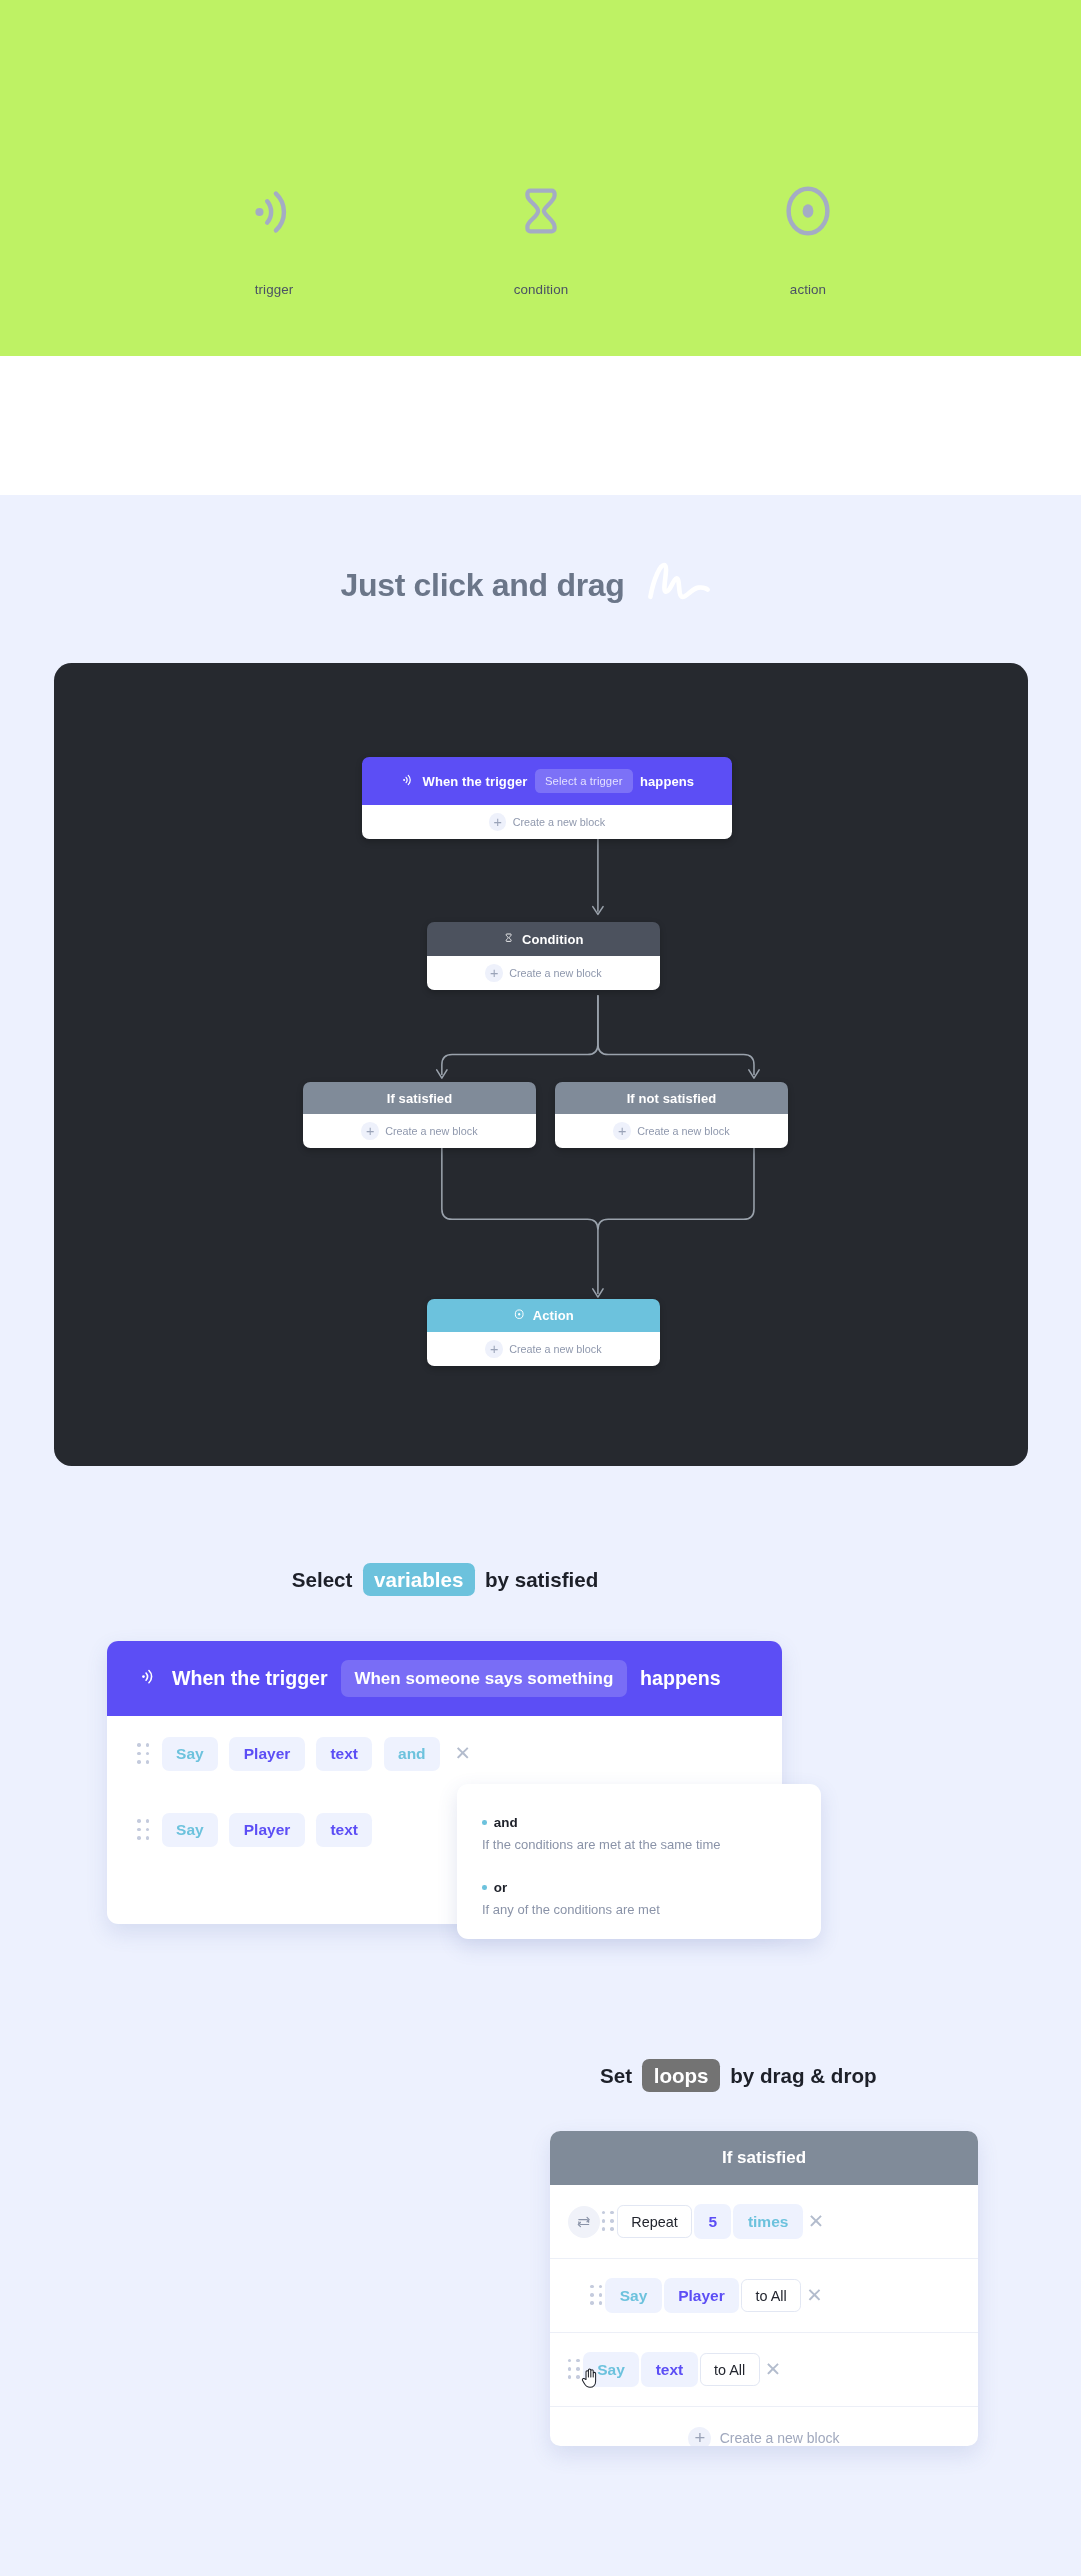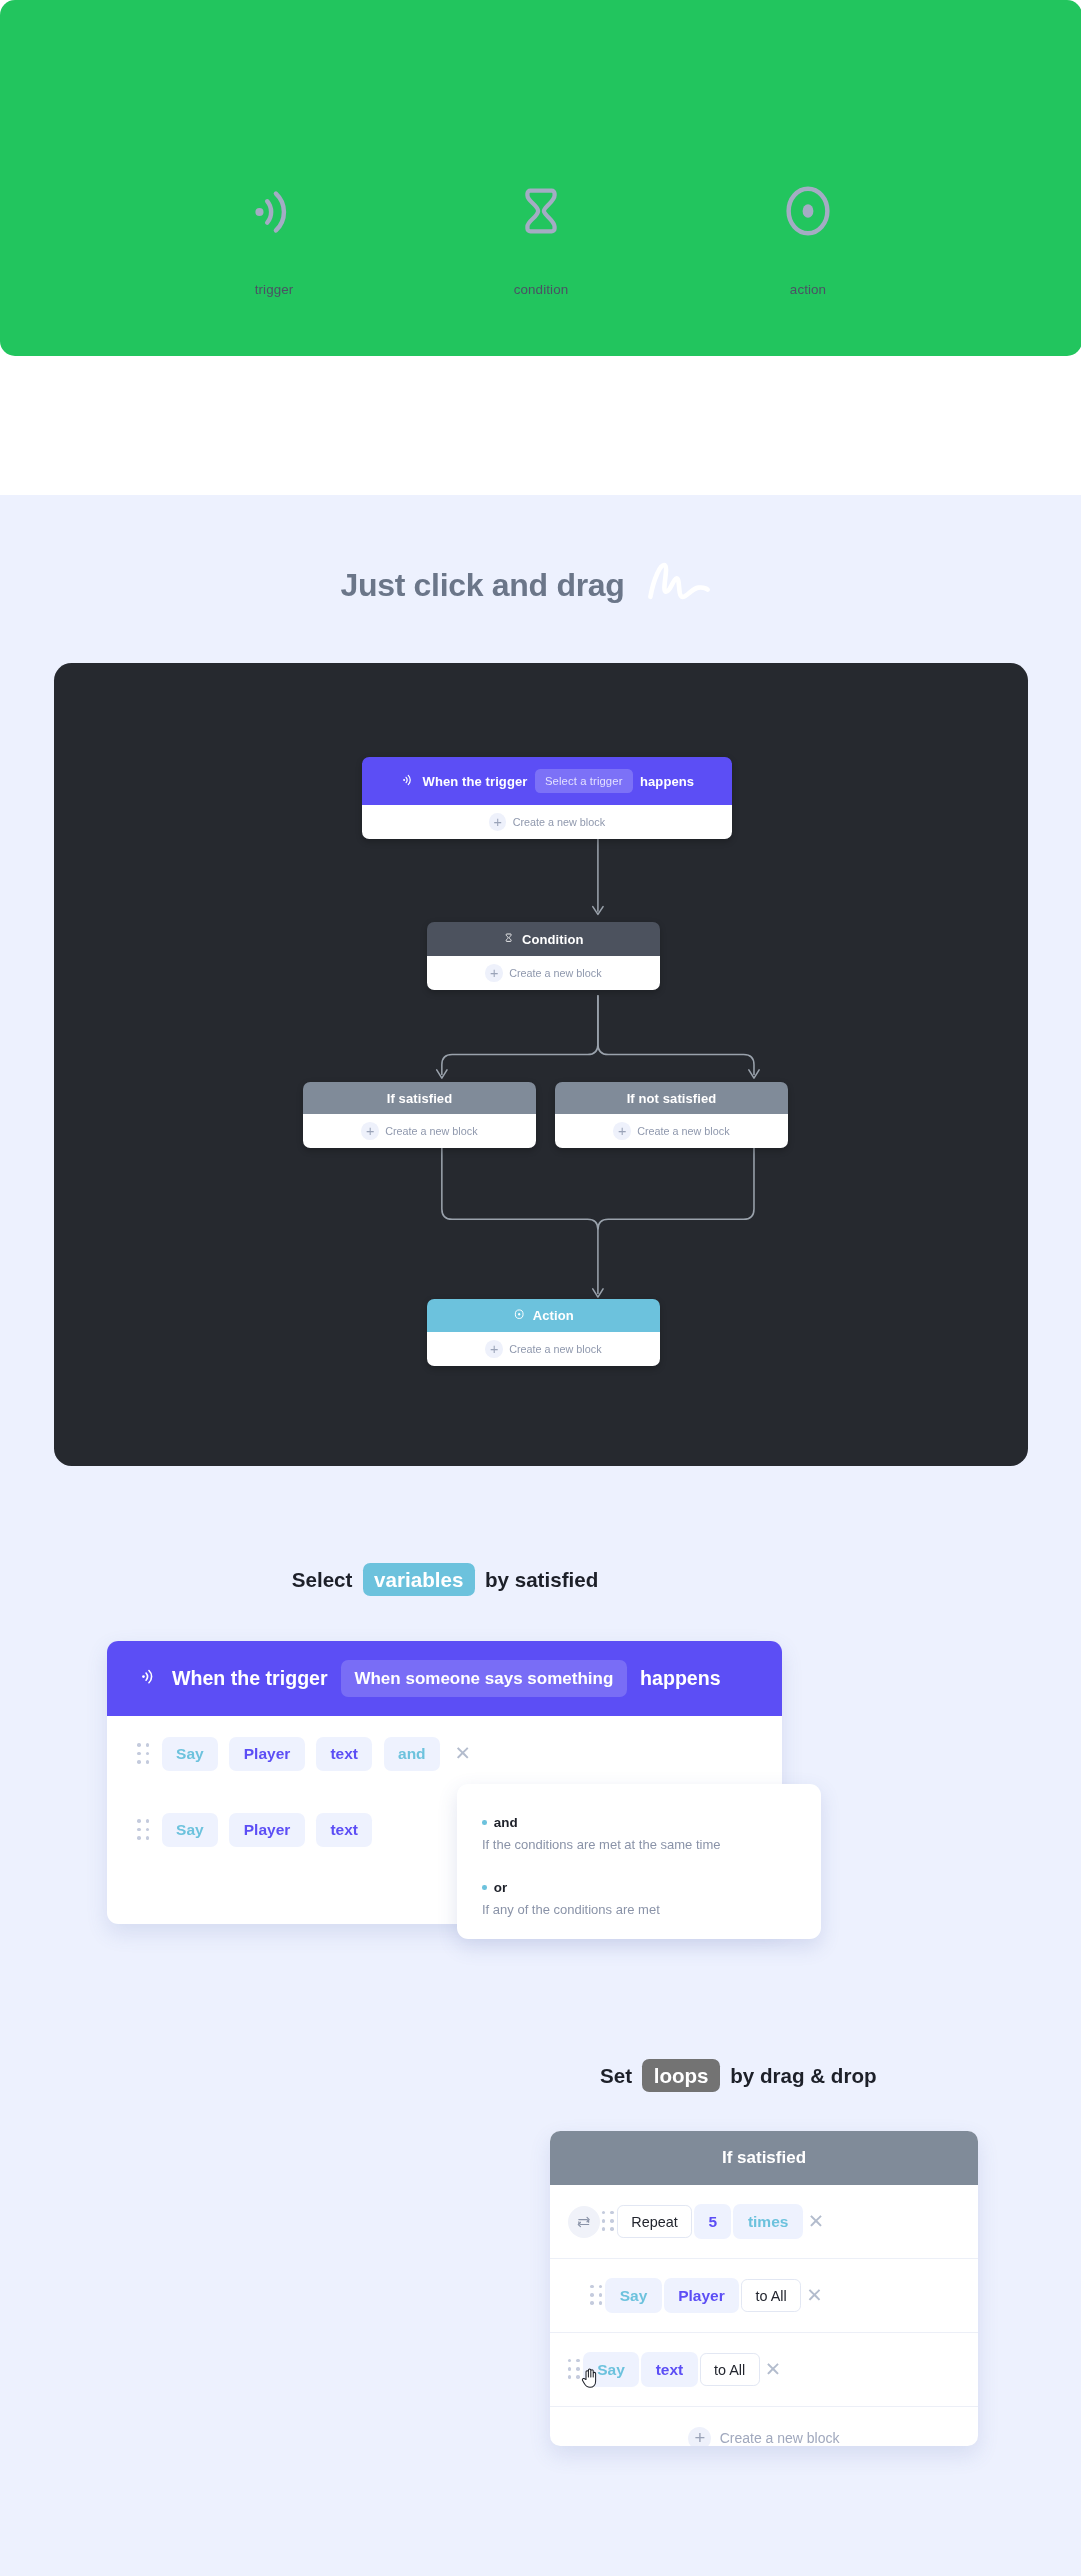--- a/index.html
+++ b/index.html
@@ -7,22 +7,21 @@
     width: 1082px;
     height: 2601px;
     font-family: "Liberation Sans", sans-serif;
     background: #ffffff;
   }
   .page { position: relative; width: 1082px; height: 2601px; overflow: hidden; }
 
   
   .icon-strip {
     position: absolute; left: 0; top: 0; width: 1082px; height: 356px;
-    background: #22c55e;
-    border-radius: 15px;
+    background: #bef264;
   }
   .icon-row {
     position: absolute; left: 0; top: 170px; width: 1082px;
     display: flex; justify-content: center; gap: 143px;
   }
   .icon-cell { width: 124px; display: flex; flex-direction: column; align-items: center; }
   .icon-glyph { height: 82px; display: flex; align-items: center; justify-content: center; }
   .icon-caption {
     margin-top: 30px; font-size: 13.4px; color: #4b5264; letter-spacing: 0.1px;
   }

